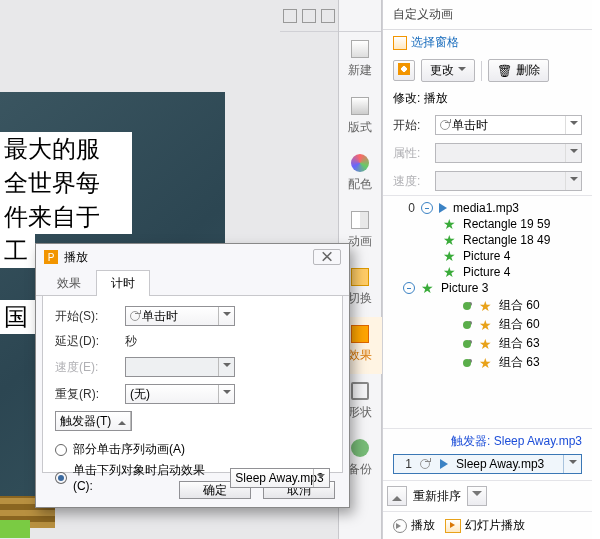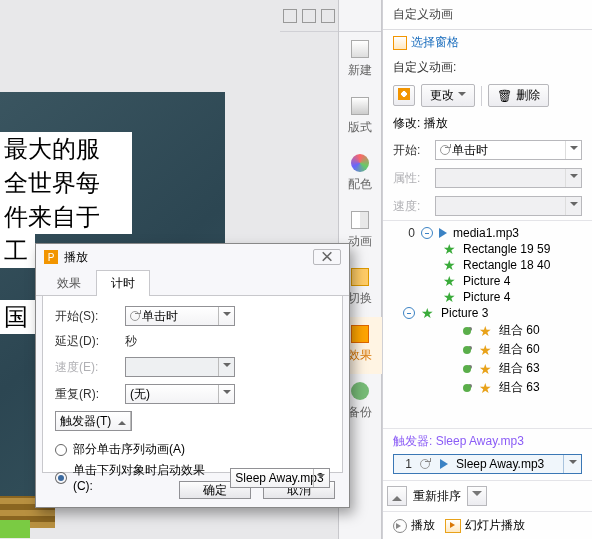--- a/index.html
+++ b/index.html
@@ -61,21 +61,21 @@
   .num { width: 12px; text-align:right; color:#333;}
   .clock { width:12px; height:12px; border:1.5px solid #3b82c4; border-radius:50%; position:relative;}
   .clock::after {content:""; position:absolute; width:4px; height:1px; background:#3b82c4; left:3px; top:5px;}
   .play-tri { width:0; height:0; border-top:5px solid transparent; border-bottom:5px solid transparent; border-left:8px solid #3b82c4;}
   .star { width:14px; height:14px; position:relative;}
   .star::before { content:"★"; position:absolute; font-size:14px; line-height:14px;}
   .star.green::before { color:#3aab3a;}
   .star.amber::before { color:#e8a21a;}
   .pin { width:8px; height:8px; background:#5aae4a; border-radius:50%; box-shadow: 3px -2px 0 -2px #777; margin-right:2px;}
 
-  .trigger-hdr { border-top:1px solid #e4e4e8; padding:4px 10px; color:#8b5cf6;}
+  .trigger-hdr { border-top:1px solid #e4e4e8; padding:4px 10px; color:#1d4ed8;text-align:right;}
   .trig-row { margin: 0 10px 6px; border:1px solid #3a77b5; background:#f0f6fb; display:flex; align-items:center; gap:8px; padding:2px 6px; position:relative;}
   .trig-row .dd-arrow { position:absolute; right:0; top:0; width:18px; height:100%; border-left:1px solid #a8c3dd;}
 
   .reorder-row { border-top:1px solid #e4e4e8; padding:5px 4px; display:flex; align-items:center; gap:6px;}
   .arrow-btn { width:20px; height:20px; border:1px solid #b8b8bc; background:linear-gradient(#fdfdfd,#ececf0); display:flex; align-items:center; justify-content:center;}
   .arr-up::after{content:""; border:5px solid transparent; border-bottom-color:#777;}
   .arr-dn::after{content:""; border:5px solid transparent; border-top-color:#777;}
   .play-row { border-top:1px solid #e4e4e8; padding:5px 10px; display:flex; align-items:center; gap:10px;}
   .play-row .ctrl { display:flex; align-items:center; gap:4px; cursor:pointer;}
   .circ-play { width:14px; height:14px; border:1.5px solid #888; border-radius:50%; display:flex; align-items:center; justify-content:center;}
@@ -156,36 +156,37 @@
     </div>
   <div class="mid-item">
       <span class="mid-icon mi-switch"></span>
       <span>切换</span>
     </div>
   <div class="mid-item active">
       <span class="mid-icon mi-fx"></span>
       <span>效果</span>
     </div>
   <div class="mid-item">
+      <span class="mid-icon mi-shape"></span>
+      <span>形状</span>
+    </div>
+  <div class="mid-item">
       <span class="mid-icon mi-backup"></span>
       <span>备份</span>
     </div>
 </div>
 
 <div class="right">
   <div class="rtitle">自定义动画</div>
   <div class="rrow">
     <span class="select-pane">
       <span class="pane-btn"></span>
       <span>选择窗格</span>
     </span>
   </div>
-  <div class="rrow">
-      <span class="lbl">自定义动画:</span>
-    </div>
   <div class="rrow">
     <span class="btn icon-only">
         <span class="plus-icn"></span>
       </span>
     <span class="btn">
         <span>更改</span> 
         <span style="border:4px solid transparent; border-top-color:#666; display:inline-block;"></span>
       </span>
     <span class="btn-sep"></span>
     <span class="btn">
@@ -223,21 +224,21 @@
         <span class="clock"></span>
         <span class="play-tri"></span>
         <span>media1.mp3</span>
       </div>
       <div class="anim-row lvl2">
         <span class="star green"></span>
         <span>Rectangle 19 59</span>
       </div>
       <div class="anim-row lvl2">
         <span class="star green"></span>
-        <span>Rectangle 18 40</span>
+        <span>Rectangle 18 49</span>
       </div>
       <div class="anim-row lvl2">
         <span class="star green"></span>
         <span>Picture 4</span>
       </div>
       <div class="anim-row lvl2">
         <span class="star green"></span>
         <span>Picture 4</span>
       </div>
       <div class="anim-row lvl1">

